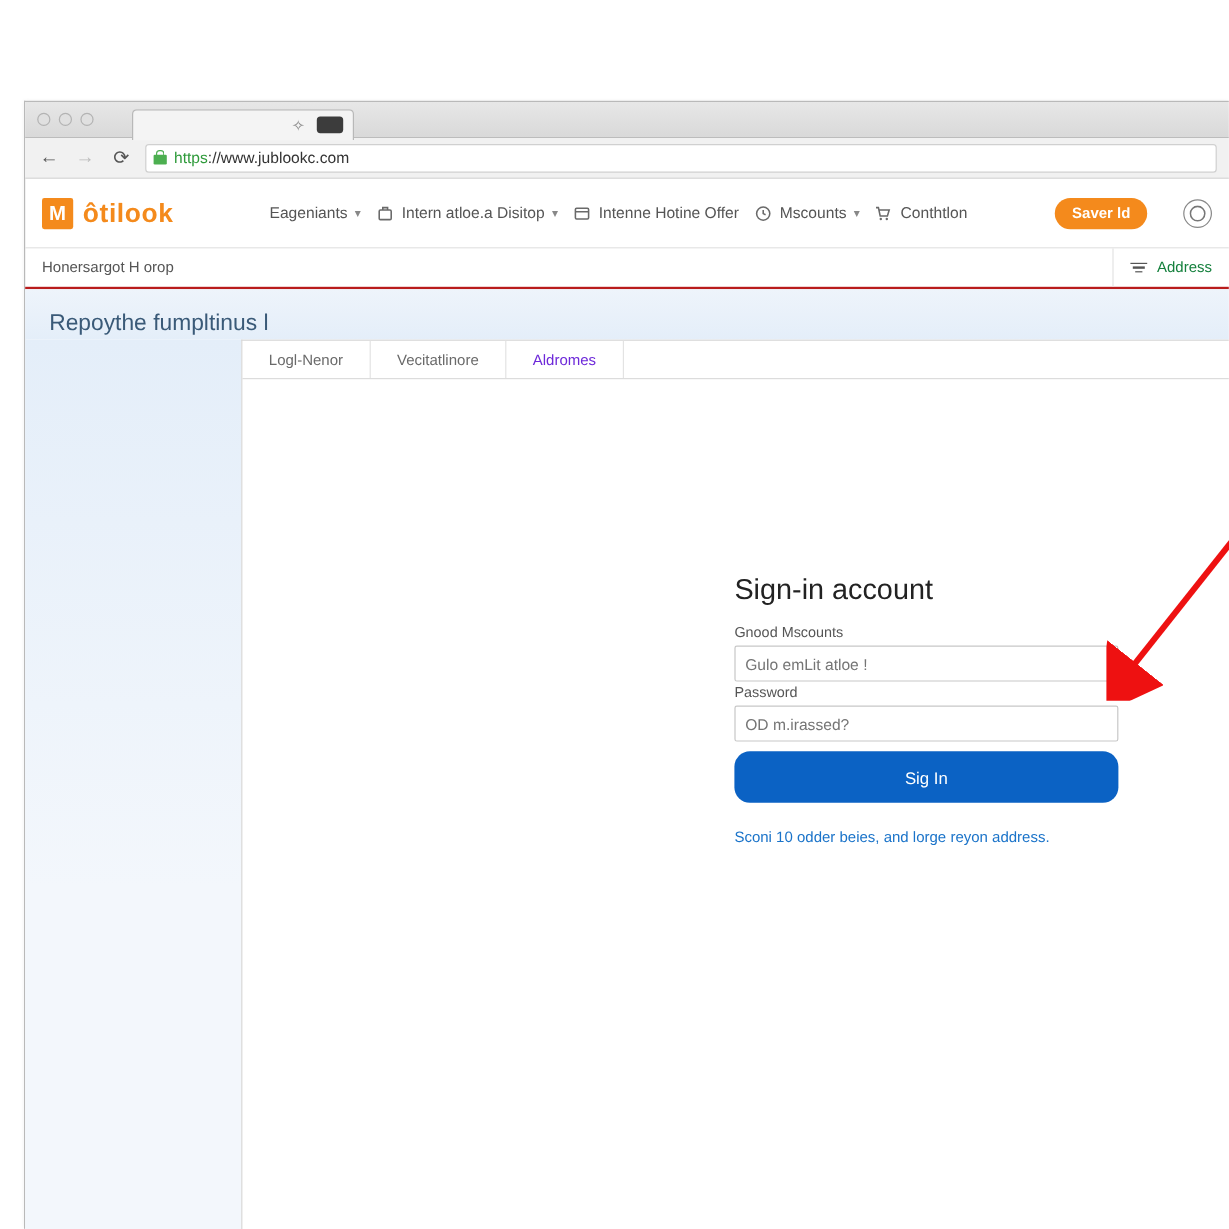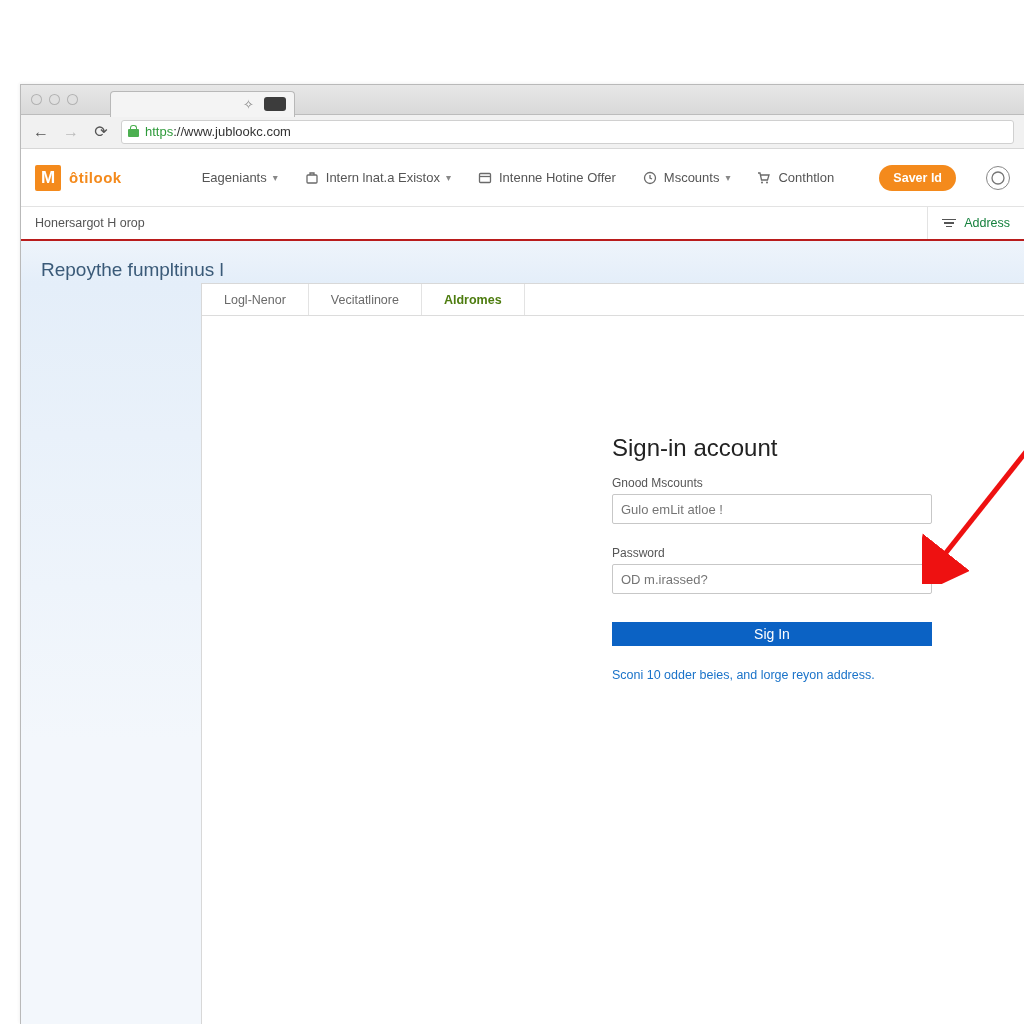--- a/index.html
+++ b/index.html
@@ -99,22 +99,22 @@
     border-bottom: 1px solid #e3e3e3;
     display:flex; align-items:center; padding:0 14px;
     gap: 20px;
   }
   .logo { display:flex; align-items:center; gap:8px; }
   .logo-mark {
     width:26px; height:26px; background:#f48a1c; color:#fff;
     display:flex; align-items:center; justify-content:center;
     font-weight:700; font-size:17px; border-radius:2px;
   }
-  .logo-text { color:#f48a1c; font-size:15px; font-weight:600; letter-spacing:0.5px;}
-  .nav-links { display:flex; align-items:center; gap:26px; margin-left: 60px; }
+  .logo-text { color:#f48a1c; font-size:22px; font-weight:600; letter-spacing:0.5px;}
+  .nav-links { display:flex; align-items:center; gap:12px; margin-left: 60px; }
   .nav-link { display:flex; align-items:center; gap:6px; font-size:13px; color:#555; }
   .nav-link .chev { font-size:10px; color:#888; }
   .nav-icon { width:16px; height:16px; display:inline-flex; align-items:center; justify-content:center; color:#6a6a6a; }
   .spacer { flex:1; }
   .pill-btn {
     background:#f48a1c; color:#fff; font-size:12.5px; font-weight:600;
     padding:6px 14px; border-radius:14px; border:none;
   }
   .round-icon {
     width:24px; height:24px; border:1.5px solid #888; border-radius:50%;
@@ -163,35 +163,35 @@
     flex:1; background:#fff; border-top:1px solid #d8d8d8; border-left:1px solid #d8d8d8;
     min-height: 760px; position:relative;
   }
   .tabs {
     display:flex; border-bottom:1px solid #dcdcdc; height:32px;text-align:right;
   }
   .ptab {
     padding: 0 22px; font-size:12.5px; color:#6a6a6a;
     display:flex; align-items:center; border-right:1px solid #e3e3e3;
   }
-  .ptab.active { color:#4d7c0f;font-weight:bold; }
+  .ptab.active { color:#6d28d9; }
 
   
   .signin {
     position:absolute; top:150px; left:410px; width:320px;
   }
-  .signin h2 { font-size:24px; font-weight:400; color:#222; margin-bottom:14px;}
+  .signin h2 { font-size:24px; font-weight:400; color:#222; margin-bottom:14px;margin-top:44px;}
   .field-label { font-size:12px; color:#555; margin-bottom:4px; }
   .field-input {
     width:100%; height:30px; border:1px solid #c7c7c7; border-radius:2px;
-    padding:0 8px; font-size:13px; color:#888; margin-bottom:22px; background:#fff;
+    padding:0 8px; font-size:13px; color:#888; margin-bottom:2px; background:#fff;
   }
   .primary-btn {
-    width:100%; height:24px; background:#0b62c4; color:#fff; border:none;
-    font-size:14px; border-radius:0; margin-top:6px;
+    width:100%; height:43px; background:#0b62c4; color:#fff; border:none;
+    font-size:14px; border-radius:13px; margin-top:6px;
   }
   .help-link { display:block; margin-top:22px; font-size:12.5px; color:#1a73c9; text-decoration:none;}
 
   
   .arrow {
     position:absolute; pointer-events:none;
   }
 
   svg { display:block; }
 </style>
@@ -234,21 +234,21 @@
         <span>Eageniants</span>
         <span class="chev">▾</span>
       </div>
       <div class="nav-link">
         <span class="nav-icon">
           <svg width="16" height="16" viewBox="0 0 16 16">
               <rect x="3" y="5" width="10" height="8" rx="1" fill="none" stroke="#6a6a6a" stroke-width="1.3"></rect>
               <path d="M6 5 V3 h4 v2" fill="none" stroke="#6a6a6a" stroke-width="1.3"></path>
             </svg>
         </span>
-        <span>Intern lnat.a Existox</span>
+        <span>Intern atloe.a Disitop</span>
         <span class="chev">▾</span>
       </div>
       <div class="nav-link">
         <span class="nav-icon">
           <svg width="16" height="16" viewBox="0 0 16 16">
               <rect x="2.5" y="3.5" width="11" height="9" rx="1" fill="none" stroke="#6a6a6a" stroke-width="1.3"></rect>
               <path d="M2.5 6.5 h11" stroke="#6a6a6a" stroke-width="1.3"></path>
             </svg>
         </span>
         <span>Intenne Hotine Offer</span>

